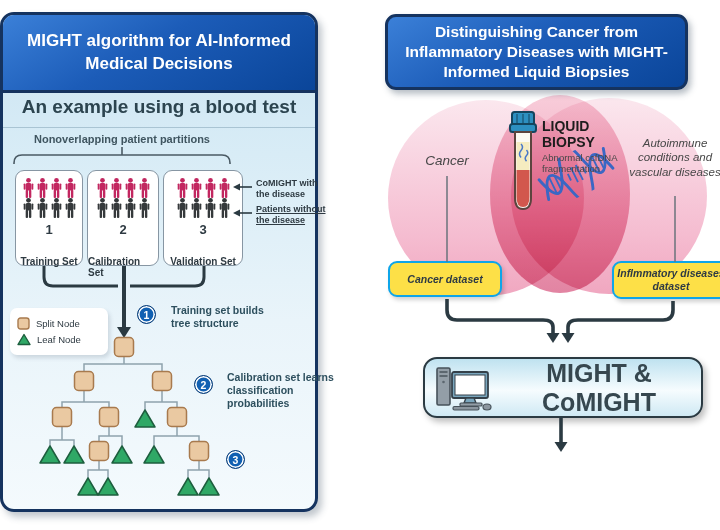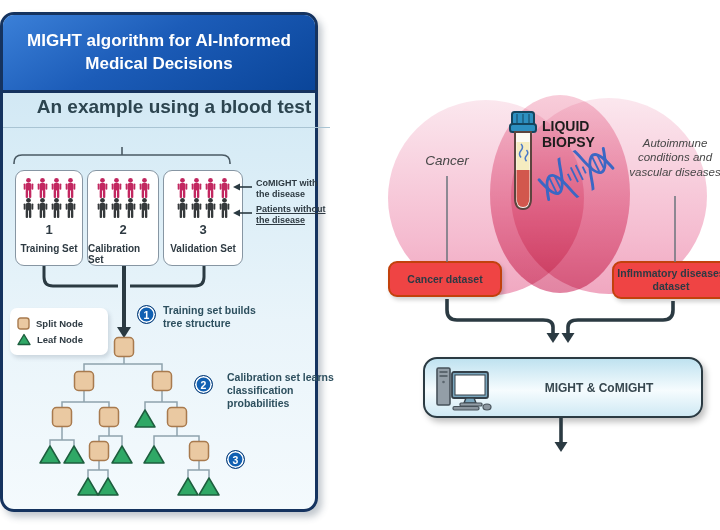--- a/index.html
+++ b/index.html
@@ -11,47 +11,47 @@
   .lpanel{left:0px;top:12px;width:318px;height:500px;border:3px solid #15335f;border-radius:14px;
           background:linear-gradient(180deg,#cbe4f2 0%,#d8ecf6 28%,#e9f4fa 62%,#f4fafd 100%);
           box-shadow:4px 5px 7px rgba(50,70,90,.30);box-sizing:border-box;}
   .lpanel-inner{position:absolute;left:-3px;top:-3px;width:318px;height:500px;}
   .lheader{position:absolute;left:3px;top:3px;width:312px;height:75px;
            background:linear-gradient(150deg,#3b80d8 0%,#1c5cb8 45%,#0a4599 100%);
            border-bottom:3px solid #15335f;border-radius:11px 11px 0 0;
            display:flex;align-items:center;justify-content:center;}
   .lheader .t{width:290px;text-align:center;color:#fff;font-size:17px;font-weight:bold;line-height:1.35;}
   .lsub{position:absolute;left:3px;top:84px;width:312px;text-align:center;
-        font-size:19px;font-weight:bold;color:#2c444f;padding-bottom:9px;border-bottom:1.5px solid #a9c4d3;padding-left:15px;}
+        font-size:19px;font-weight:bold;color:#2c444f;padding-bottom:9px;border-bottom:1.5px solid #a9c4d3;}
   .partlabel{position:absolute;left:0;top:121px;width:244px;text-align:center;
              font-size:11px;color:#3f5560;font-weight:600;}
   .psets{position:absolute;left:15px;top:158px;display:flex;gap:4px;}
   .pset{background:#fff;border:1.6px solid #8796a3;border-radius:9px;height:96px;box-sizing:border-box;
         display:flex;flex-direction:column;align-items:center;padding-top:7px;}
   .pset.w1{width:68px}.pset.w2{width:72px}.pset.w3{width:80px}
   .prow{display:flex;gap:3px;justify-content:center;}
   .patient{width:11px;height:20px;display:block;}
   .patient.pink{color:#c22760;}
   .patient.dark{color:#35393b;}
   .pnum{font-size:13px;font-weight:bold;color:#2e3a42;margin-top:5px;line-height:1;}
-  .plabel{font-size:10px;font-weight:bold;color:#2e3a42;margin-top:7px;}
+  .plabel{font-size:10px;font-weight:bold;color:#2e3a42;margin-top:20px;}
   .ann{position:absolute;font-size:9px;font-weight:600;color:#2e3a42;line-height:1.2;}
   .ann1{left:256px;top:166px;width:62px;}
   .ann2{left:256px;top:192px;width:76px;text-decoration:underline;}
   .legendbox{position:absolute;left:10px;top:296px;width:84px;background:#fff;border-radius:7px;
              padding:6px 7px;box-shadow:2px 3px 4px rgba(60,80,100,.18);}
   .legrow{display:flex;align-items:center;gap:6px;margin:3px 0;}
-  .legrow .lbl{font-size:9.5px;font-weight:bold;color:#2e3a42;}
+  .legrow .lbl{font-size:9.5px;font-weight:normal;color:#2e3a42;}
   .step{position:absolute;display:flex;}
   .stepnum{width:19px;height:19px;border-radius:50%;background:#1160b2;border:1.6px solid #0b3d77;
            box-shadow:inset 0 0 0 1.6px #fff;color:#fff;font-size:10.5px;font-weight:bold;
            display:flex;align-items:center;justify-content:center;box-sizing:border-box;flex:none;}
   .steptxt{font-size:10.5px;font-weight:bold;color:#2d4f5e;line-height:1.25;}
   .st1{left:137px;top:293px;}
-  .st1 .steptxt{width:104px;margin-left:7px;margin-top:-1px;}
+  .st1 .steptxt{width:104px;margin-left:15px;margin-top:-1px;}
   .st2{left:194px;top:363px;}
   .st2 .steptxt{width:114px;margin-left:14px;margin-top:-4px;}
   .st3{left:226px;top:438px;}
   .st3 .steptxt{width:82px;margin-left:7px;margin-top:-3px;}
   .loverlay{position:absolute;left:0;top:0;width:318px;height:500px;pointer-events:none;}
 
   
   .rheader{left:385px;top:14px;width:303px;height:76px;border:3px solid #15335f;border-radius:11px;
            background:linear-gradient(150deg,#3b80d8 0%,#1c5cb8 45%,#0a4599 100%);
            box-shadow:3px 4px 6px rgba(50,70,90,.35);box-sizing:border-box;
@@ -65,31 +65,31 @@
   .cM{left:490px;top:95px;width:140px;height:198px;
       background:linear-gradient(180deg,#f8cdda 0%,#ee9fb8 60%,#e284a2 100%);}
   .vlabel{font-style:italic;color:#474747;text-align:center;line-height:1.25;}
   .vcancer{left:405px;top:153px;width:84px;font-size:13.5px;}
   .vauto{left:627px;top:136px;width:96px;font-size:11.5px;}
   .lbblock{left:542px;top:118px;width:92px;}
   .lbhead{font-size:14px;font-weight:bold;color:#1d1d1d;}
   .lbsub{font-size:9.5px;color:#474747;line-height:1.2;margin-top:2px;}
   .tube{left:504px;top:110px;}
   .dna{left:536px;top:152px;transform:rotate(-26deg);}
-  .dbox{background:#ef4444;border:2px solid #c2410c;border-radius:9px;box-sizing:border-box;
+  .dbox{background:#fde047;border:2px solid #0ea5e9;border-radius:9px;box-sizing:border-box;
         display:flex;align-items:center;justify-content:center;text-align:center;
         font-size:10.5px;font-weight:bold;color:#2e3a44;line-height:1.2;
-        box-shadow:2px 3px 4px rgba(0,0,0,.18);}
+        box-shadow:2px 3px 4px rgba(0,0,0,.18);font-style:italic;}
   .dbox1{left:388px;top:261px;width:114px;height:36px;}
   .dbox2{left:612px;top:261px;width:118px;height:38px;padding:0 3px;}
   .bluebox{border:2.5px solid #2b3a42;border-radius:14px;box-sizing:border-box;
            background:linear-gradient(180deg,#bfe2f0 0%,#f6fcfe 55%,#cfe9f4 100%);
            box-shadow:3px 4px 6px rgba(0,0,0,.25);display:flex;align-items:center;}
   .mightbox{left:423px;top:357px;width:280px;height:61px;}
-  .mighttxt{flex:1;text-align:center;font-size:12px;font-weight:bold;color:#36474f;}
+  .mighttxt{flex:1;text-align:center;font-size:25px;font-weight:bold;color:#36474f;}
   .outbox{left:420px;top:437px;width:282px;height:74px;justify-content:center;}
   .outtxt{width:258px;text-align:center;font-size:17px;font-weight:bold;color:#2e4450;line-height:1.3;}
   .roverlay{position:absolute;left:0;top:0;width:720px;height:530px;pointer-events:none;z-index:50;}
   .hidden-defs{position:absolute;width:0;height:0;overflow:hidden;}
 </style>
 </head>
 <body>
 
 <svg class="hidden-defs" aria-hidden="true">
   <defs>
@@ -105,20 +105,21 @@
 </svg>
 
 <div class="canvas">
 
   <div class="abs lpanel">
     <div class="lpanel-inner">
       <div class="lheader">
         <div class="t">MIGHT algorithm for AI-Informed Medical Decisions</div>
       </div>
       <div class="lsub">An example using a blood test</div>
+      <div class="partlabel">Nonoverlapping patient partitions</div>
 
       <div class="psets">
         <div class="pset w1">
           <div class="prow">
             <svg class="patient pink" viewBox="0 0 12 22">
                 <use href="#person" fill="currentColor"></use>
               </svg>
             <svg class="patient pink" viewBox="0 0 12 22">
                 <use href="#person" fill="currentColor"></use>
               </svg>
@@ -293,20 +294,23 @@
           <polygon points="154,434 164,451 144,451"></polygon>
           <polygon points="88,466 98,483 78,483"></polygon>
           <polygon points="108,466 118,483 98,483"></polygon>
           <polygon points="188,466 198,483 178,483"></polygon>
           <polygon points="209,466 219,483 199,483"></polygon>
         </g>
       </svg>
     </div>
   </div>
 
+  <div class="abs rheader">
+    <div class="t">Distinguishing Cancer from Inflammatory Diseases with MIGHT-Informed Liquid Biopsies</div>
+  </div>
 
   <div class="abs circle cL"></div>
   <div class="abs circle cR"></div>
   <div class="abs circle cM"></div>
 
   <div class="abs vlabel vcancer">Cancer</div>
   <div class="abs vlabel vauto">Autoimmune conditions and vascular diseases</div>
 
   <svg class="abs tube" width="38" height="118" viewBox="0 0 38 118">
     <rect x="8" y="2" width="22" height="13" rx="2.5" fill="#2d8fc0" stroke="#14455e" stroke-width="2"></rect>
@@ -337,20 +341,21 @@
         <line x1="52" y1="20" x2="52" y2="28"></line>
       <line x1="60" y1="20" x2="60" y2="28"></line>
         <line x1="66" y1="15" x2="66" y2="33"></line>
         <line x1="72" y1="15" x2="72" y2="33"></line>
         <line x1="78" y1="20" x2="78" y2="28"></line>
     </g>
   </svg>
 
   <div class="abs lbblock">
     <div class="lbhead">LIQUID BIOPSY</div>
+    <div class="lbsub">Abnormal ccfDNA fragmentation</div>
   </div>
 
   <div class="abs dbox dbox1">Cancer dataset</div>
   <div class="abs dbox dbox2">Inflmmatory diseases dataset</div>
 
   <div class="abs bluebox mightbox">
     <svg width="62" height="46" viewBox="0 0 62 46" style="margin-left:10px;flex:none">
       <rect x="2" y="3" width="13" height="37" rx="1.5" fill="#939ea7" stroke="#47525a" stroke-width="1.6"></rect>
       <rect x="4.5" y="6" width="8" height="2" fill="#5c676f"></rect>
       <rect x="4.5" y="10" width="8" height="2" fill="#5c676f"></rect>

